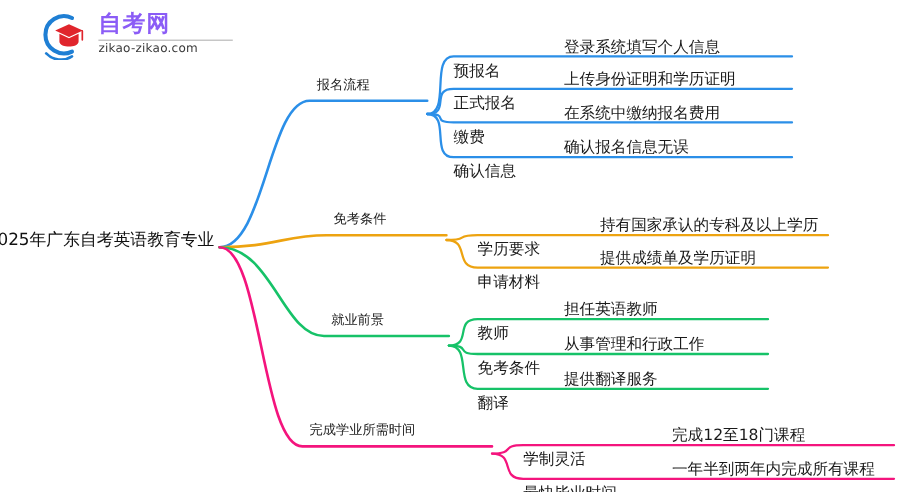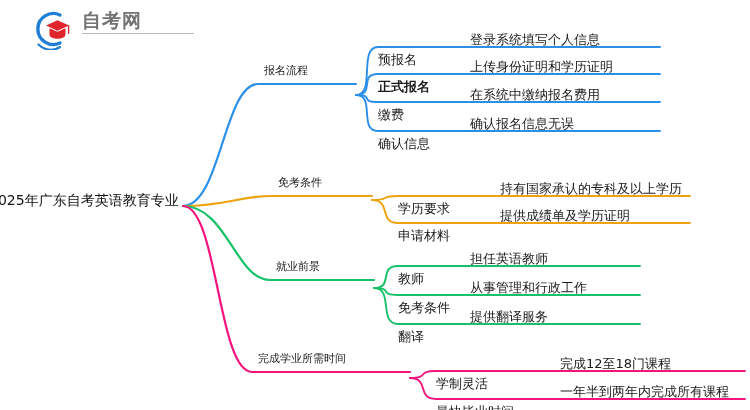--- a/index.html
+++ b/index.html
@@ -67,21 +67,21 @@
     height: 42px;
   }
   .logo-text-wrap {
     position: absolute;
     left: 52px;
     top: 2px;
   }
   .logo-cn {
     font-size: 19px;
     font-weight: bold;
-    color: #737373;
+    color: #8b5cf6;
     letter-spacing: 1px;
     line-height: 1.1;
   }
   .logo-rule {
     width: 112px;
     height: 1px;
     background: #b9b9b9;
     margin: 2px 0 1px 0;
   }
   .logo-url {
@@ -100,20 +100,21 @@
     <svg class="logo-mark" viewBox="0 0 46 42">
       <path d="M30 7 A15.5 15.5 0 1 0 30 35" fill="none" stroke="#1f7fd4" stroke-width="3.4" stroke-linecap="round"></path>
       <path d="M8.5 36.5 A17 17 0 0 0 30 39" fill="none" stroke="#1f7fd4" stroke-width="2.2" stroke-linecap="round"></path>
       <path d="M16 17.5 L27.5 12.2 L39 17.5 L27.5 22.8 Z" fill="#e0252c"></path>
       <path d="M19.5 20.2 L19.5 26.5 C19.5 29.5 24 30.8 27.5 30.8 C31 30.8 35.5 29.5 35.5 26.5 L35.5 20.2 L27.5 23.8 Z" fill="#e0252c"></path>
       <path d="M38.6 17.8 L38.6 25.2" stroke="#e0252c" stroke-width="1.4" stroke-linecap="round" fill="none"></path>
     </svg>
     <div class="logo-text-wrap">
       <div class="logo-cn">自考网</div>
       <div class="logo-rule"></div>
+      <div class="logo-url">zikao-zikao.com</div>
     </div>
   </div>
 
   <svg class="connectors" id="connector-layer" viewBox="0 0 750 410">
       <path d="M 183 206 C 220.5 206 224 84 258 84 L 356 84" fill="none" stroke="#2b8fe8" stroke-width="2.2" stroke-linecap="round"></path>
       <path d="M 356 95 C 376 95 358 47 378 47 L 660 47" fill="none" stroke="#2b8fe8" stroke-width="1.9" stroke-linecap="round"></path>
       <path d="M 356 95 C 376 95 358 74 378 74 L 660 74" fill="none" stroke="#2b8fe8" stroke-width="1.9" stroke-linecap="round"></path>
       <path d="M 356 95 C 376 95 358 102 378 102 L 660 102" fill="none" stroke="#2b8fe8" stroke-width="1.9" stroke-linecap="round"></path>
       <path d="M 356 95 C 376 95 358 131 378 131 L 660 131" fill="none" stroke="#2b8fe8" stroke-width="1.9" stroke-linecap="round"></path>
       <path d="M 183 206 C 227.5 206 238 196 272 196 L 372 196" fill="none" stroke="#eda310" stroke-width="2.2" stroke-linecap="round"></path>
@@ -126,21 +127,21 @@
       <path d="M 183 206 C 217.5 206 218 372 252 372 L 410 372" fill="none" stroke="#f4147d" stroke-width="2.2" stroke-linecap="round"></path>
       <path d="M 410 378 C 430 378 416 371 436 371 L 745 371" fill="none" stroke="#f4147d" stroke-width="1.9" stroke-linecap="round"></path>
       <path d="M 410 378 C 430 378 416 399 436 399 L 745 399" fill="none" stroke="#f4147d" stroke-width="1.9" stroke-linecap="round"></path>
     </svg>
 
   <div id="label-layer">
       <div class="node-label root-label" style="left: -11px; top: 193px;">2025年广东自考英语教育专业</div>
       <div class="node-label branch-label" style="left: 264px; top: 65px;">报名流程</div>
       <div class="node-label child-label" style="left: 378px; top: 33px;">预报名</div>
       <div class="node-label leaf-label" style="left: 470px; top: 33px;">登录系统填写个人信息</div>
-      <div class="node-label child-label" style="left: 378px; top: 60px; font-weight: bold;">正式报名</div>
+      <div class="node-label child-label" style="left: 378px; top: 60px;">正式报名</div>
       <div class="node-label leaf-label" style="left: 470px; top: 60px;">上传身份证明和学历证明</div>
       <div class="node-label child-label" style="left: 378px; top: 88px;">缴费</div>
       <div class="node-label leaf-label" style="left: 470px; top: 88px;">在系统中缴纳报名费用</div>
       <div class="node-label child-label" style="left: 378px; top: 117px;">确认信息</div>
       <div class="node-label leaf-label" style="left: 470px; top: 117px;">确认报名信息无误</div>
       <div class="node-label branch-label" style="left: 278px; top: 177px;">免考条件</div>
       <div class="node-label child-label" style="left: 398px; top: 182px;">学历要求</div>
       <div class="node-label leaf-label" style="left: 500px; top: 182px;">持有国家承认的专科及以上学历</div>
       <div class="node-label child-label" style="left: 398px; top: 209px;">申请材料</div>
       <div class="node-label leaf-label" style="left: 500px; top: 209px;">提供成绩单及学历证明</div>

